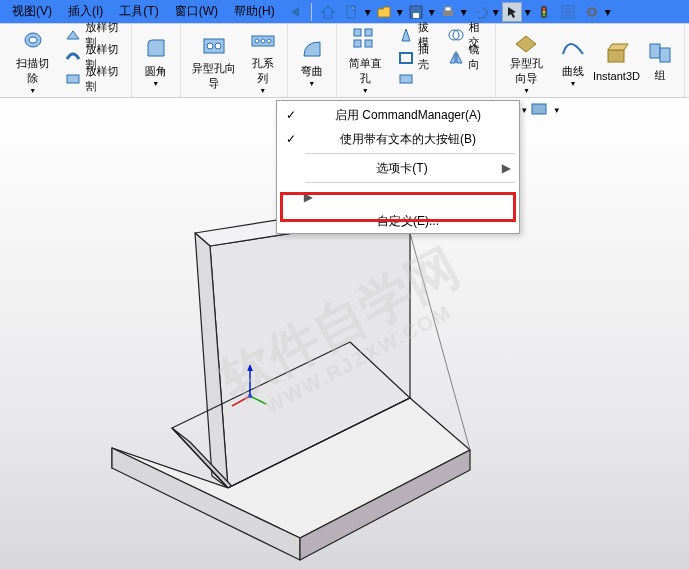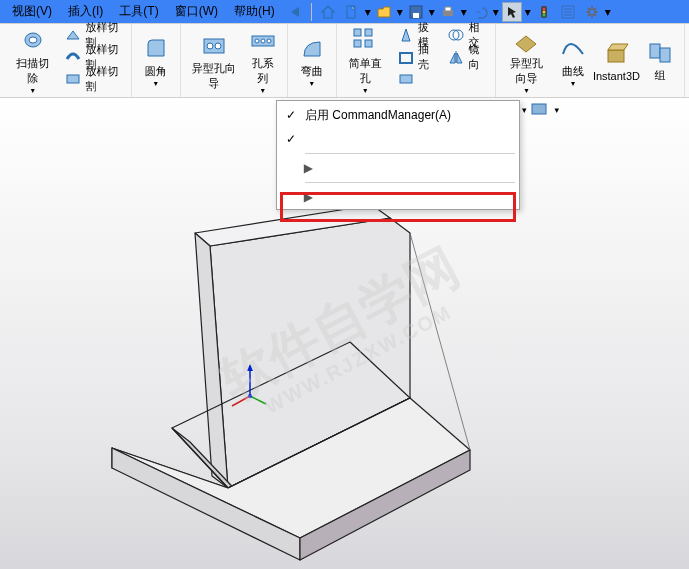--- a/index.html
+++ b/index.html
@@ -15,21 +15,21 @@
 .ribbon-group { display: flex; align-items: center; height: 100%; padding: 0 4px; border-right: 1px solid #e0e0e0; }
 .ribbon-col { display: flex; flex-direction: column; height: 100%; margin: 0 4px; }
 .ribbon-btn-lg { display: flex; flex-direction: column; align-items: center; justify-content: center; padding: 2px 6px; cursor: pointer; font-size: 11px; text-align: center; min-width: 40px; }
 .ribbon-btn-sm { display: flex; align-items: center; padding: 2px 4px; cursor: pointer; font-size: 11px; height: 22px; }
 .ribbon-icon-lg { width: 28px; height: 28px; display: inline-block; margin-bottom: 2px; }
 .ribbon-icon-sm { width: 16px; height: 16px; display: inline-block; margin-right: 4px; }
 
 .context-menu { position: absolute; left: 276px; top: 100px; width: 244px; background: #fff; border: 1px solid #a0a0a0; box-shadow: 2px 2px 6px rgba(0,0,0,0.2); z-index: 100; font-size: 12px; padding-top: 2px; }
 .context-item { display: flex; align-items: center; height: 24px; padding: 0 8px 0 4px; cursor: pointer; }
 .context-check { width: 20px; display: flex; align-items: center; justify-content: center; }
-.context-label { flex: 1; padding-left: 4px; }
+.context-label { flex: 1; padding-left: 4px; text-align: center; }
 .context-arrow { width: 12px; text-align: right; color: #555; }
 .context-separator { height: 1px; background: #d0d0d0; margin: 2px 4px 2px 28px; }
 .highlight-box { position: absolute; left: 280px; top: 192px; width: 236px; height: 30px; border: 3px solid #e02020; z-index: 101; pointer-events: none; }
 
 .viewport { position: absolute; top: 98px; left: 0; right: 0; bottom: 0; background: linear-gradient(180deg, #ffffff 0%, #e8e8ea 70%, #d8d8dc 100%); }
 .viewport svg { width: 100%; height: 100%; }
 
 .viewport-toolbar { position: absolute; right: 130px; top: 2px; display: flex; gap: 4px; align-items: center; z-index:10; }
 .viewport-tb-icon { width: 20px; height: 20px; display: inline-flex; align-items: center; justify-content: center; cursor: pointer; }
 
@@ -333,25 +333,31 @@
   </div>
 </div>
 
 <div class="context-menu">
   <div class="context-item">
     <span class="context-check">✓</span>
     <span class="context-label">启用 CommandManager(A)</span>
   </div>
   <div class="context-item">
     <span class="context-check">✓</span>
+    <span class="context-label">使用带有文本的大按钮(B)</span>
+  </div>
+  <div class="context-separator"></div>
+  <div class="context-item">
+    <span class="context-check"></span>
+    <span class="context-label">选项卡(T)</span>
+    <span class="context-arrow">▶</span>
   </div>
   <div class="context-separator"></div>
   <div class="context-item">
     <span class="context-check"></span>
     <span class="context-arrow">▶</span>
   </div>
-  <div class="context-separator"></div>
   <div class="context-item">
     <span class="context-check"></span>
-    <span class="context-arrow">▶</span>
+    <span class="context-label">自定义(E)...</span>
   </div>
 </div>
 <div class="highlight-box"></div>
 
 </body></html>

